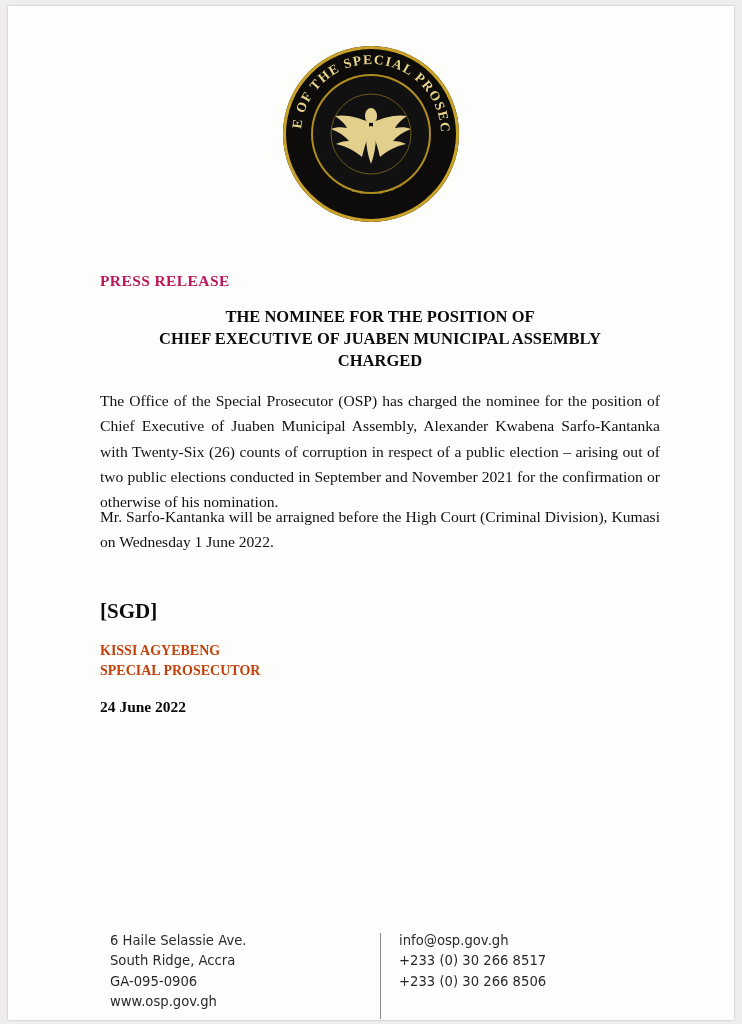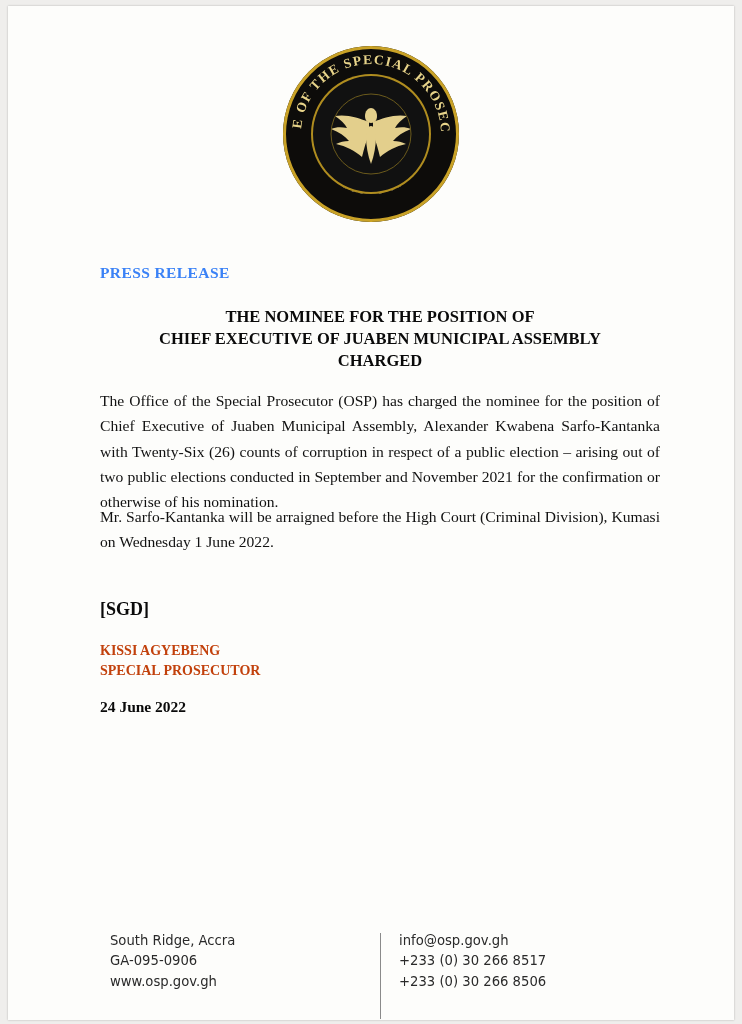--- a/index.html
+++ b/index.html
@@ -53,25 +53,25 @@
     height: 120px;
     border-radius: 50%;
     background: #111;
     box-shadow: inset 0 0 0 2px #b08d1f;
   }
   .seal svg { display:block; }
   
   .press-release {
     position: absolute;
     left: 92px;
-    top: 258px;
+    top: 266px;
     font-weight: bold;
     font-size: 15.5px;
     letter-spacing: 0.4px;
-    color: #3b82f6;
+    color: #be185d;
   }
   .headline {
     position: absolute;
     left: 92px;
     top: 300px;
     width: 560px;
     text-align: center;
     font-weight: bold;
     font-size: 16.5px;
     line-height: 1.33;
@@ -86,21 +86,21 @@
     color: #111;
     text-align: justify;
   }
   .body-1 { top: 382px; }
   .body-2 { top: 498px; }
   .sgd {
     position: absolute;
     left: 92px;
     top: 593px;
     font-weight: bold;
-    font-size: 18px;
+    font-size: 21px;
     color: #0a0a0a;
     font-family: Liberation Serif, serif;
   }
   .signature {
     position: absolute;
     left: 92px;
     top: 635px;
     font-weight: bold;
     font-size: 14px;
     line-height: 1.42;
@@ -193,20 +193,21 @@
 
   <div class="signature">
     <div>KISSI AGYEBENG</div>
     <div>SPECIAL PROSECUTOR</div>
   </div>
 
   <div class="date">24 June 2022</div>
 
   <div class="footer">
     <div class="col-left">
+      <div>6 Haile Selassie Ave.</div>
       <div>South Ridge, Accra</div>
       <div>GA-095-0906</div>
       <div>www.osp.gov.gh</div>
     </div>
     <div class="divider"></div>
     <div class="col-right">
       <div>info@osp.gov.gh</div>
       <div>+233 (0) 30 266 8517</div>
       <div>+233 (0) 30 266 8506</div>
     </div>

